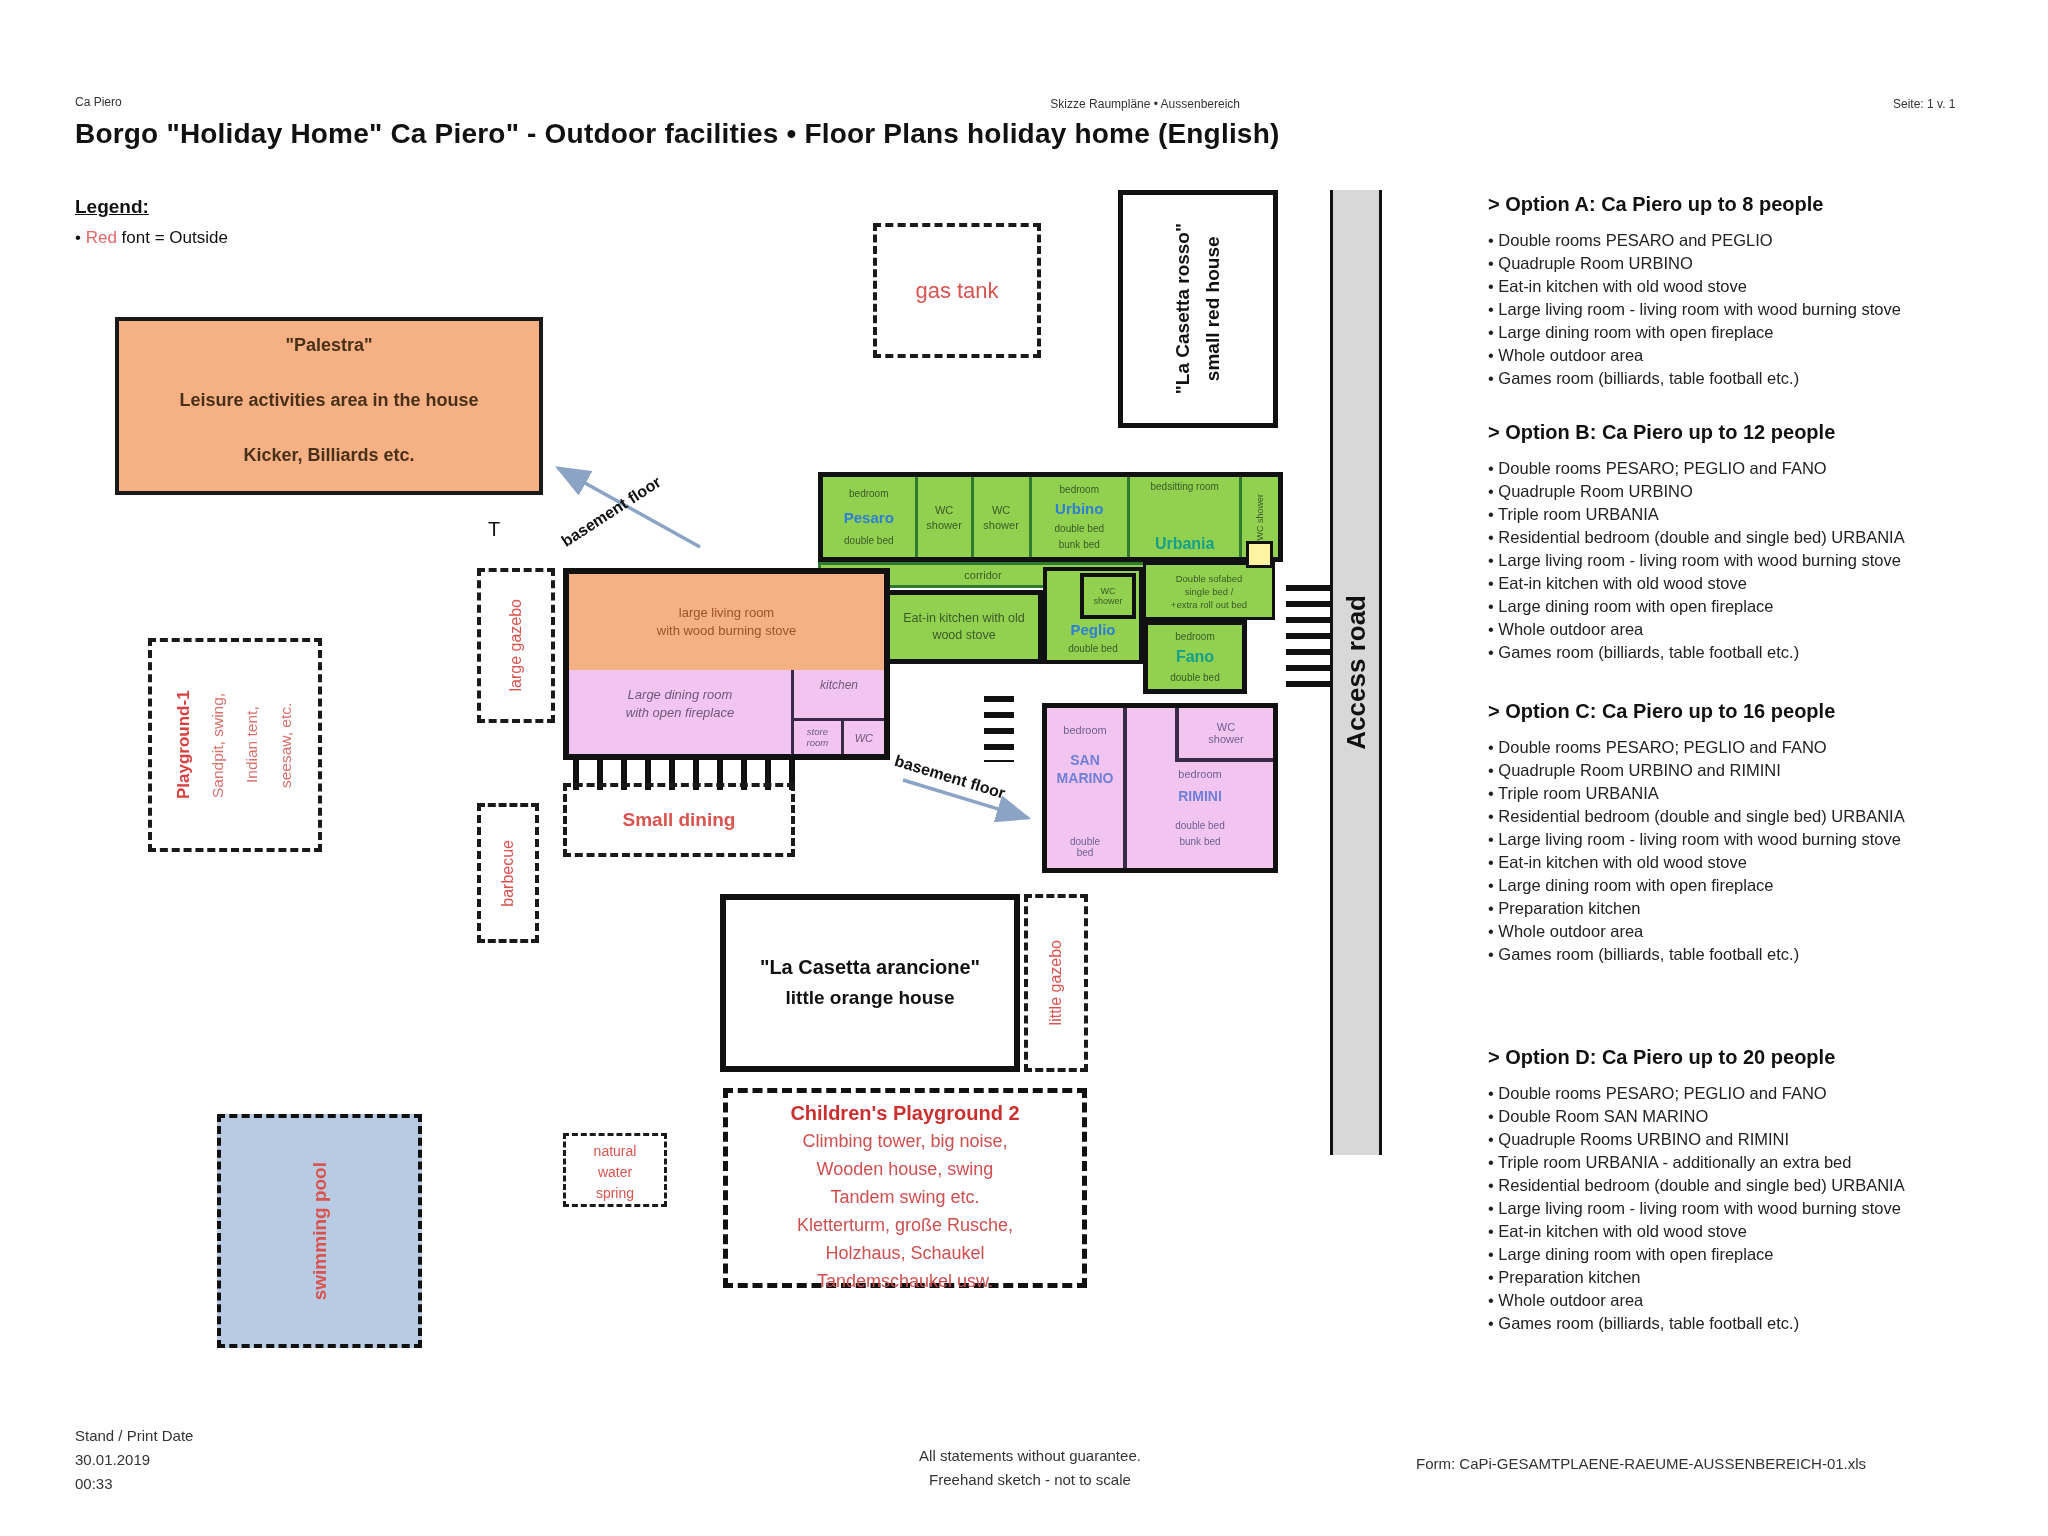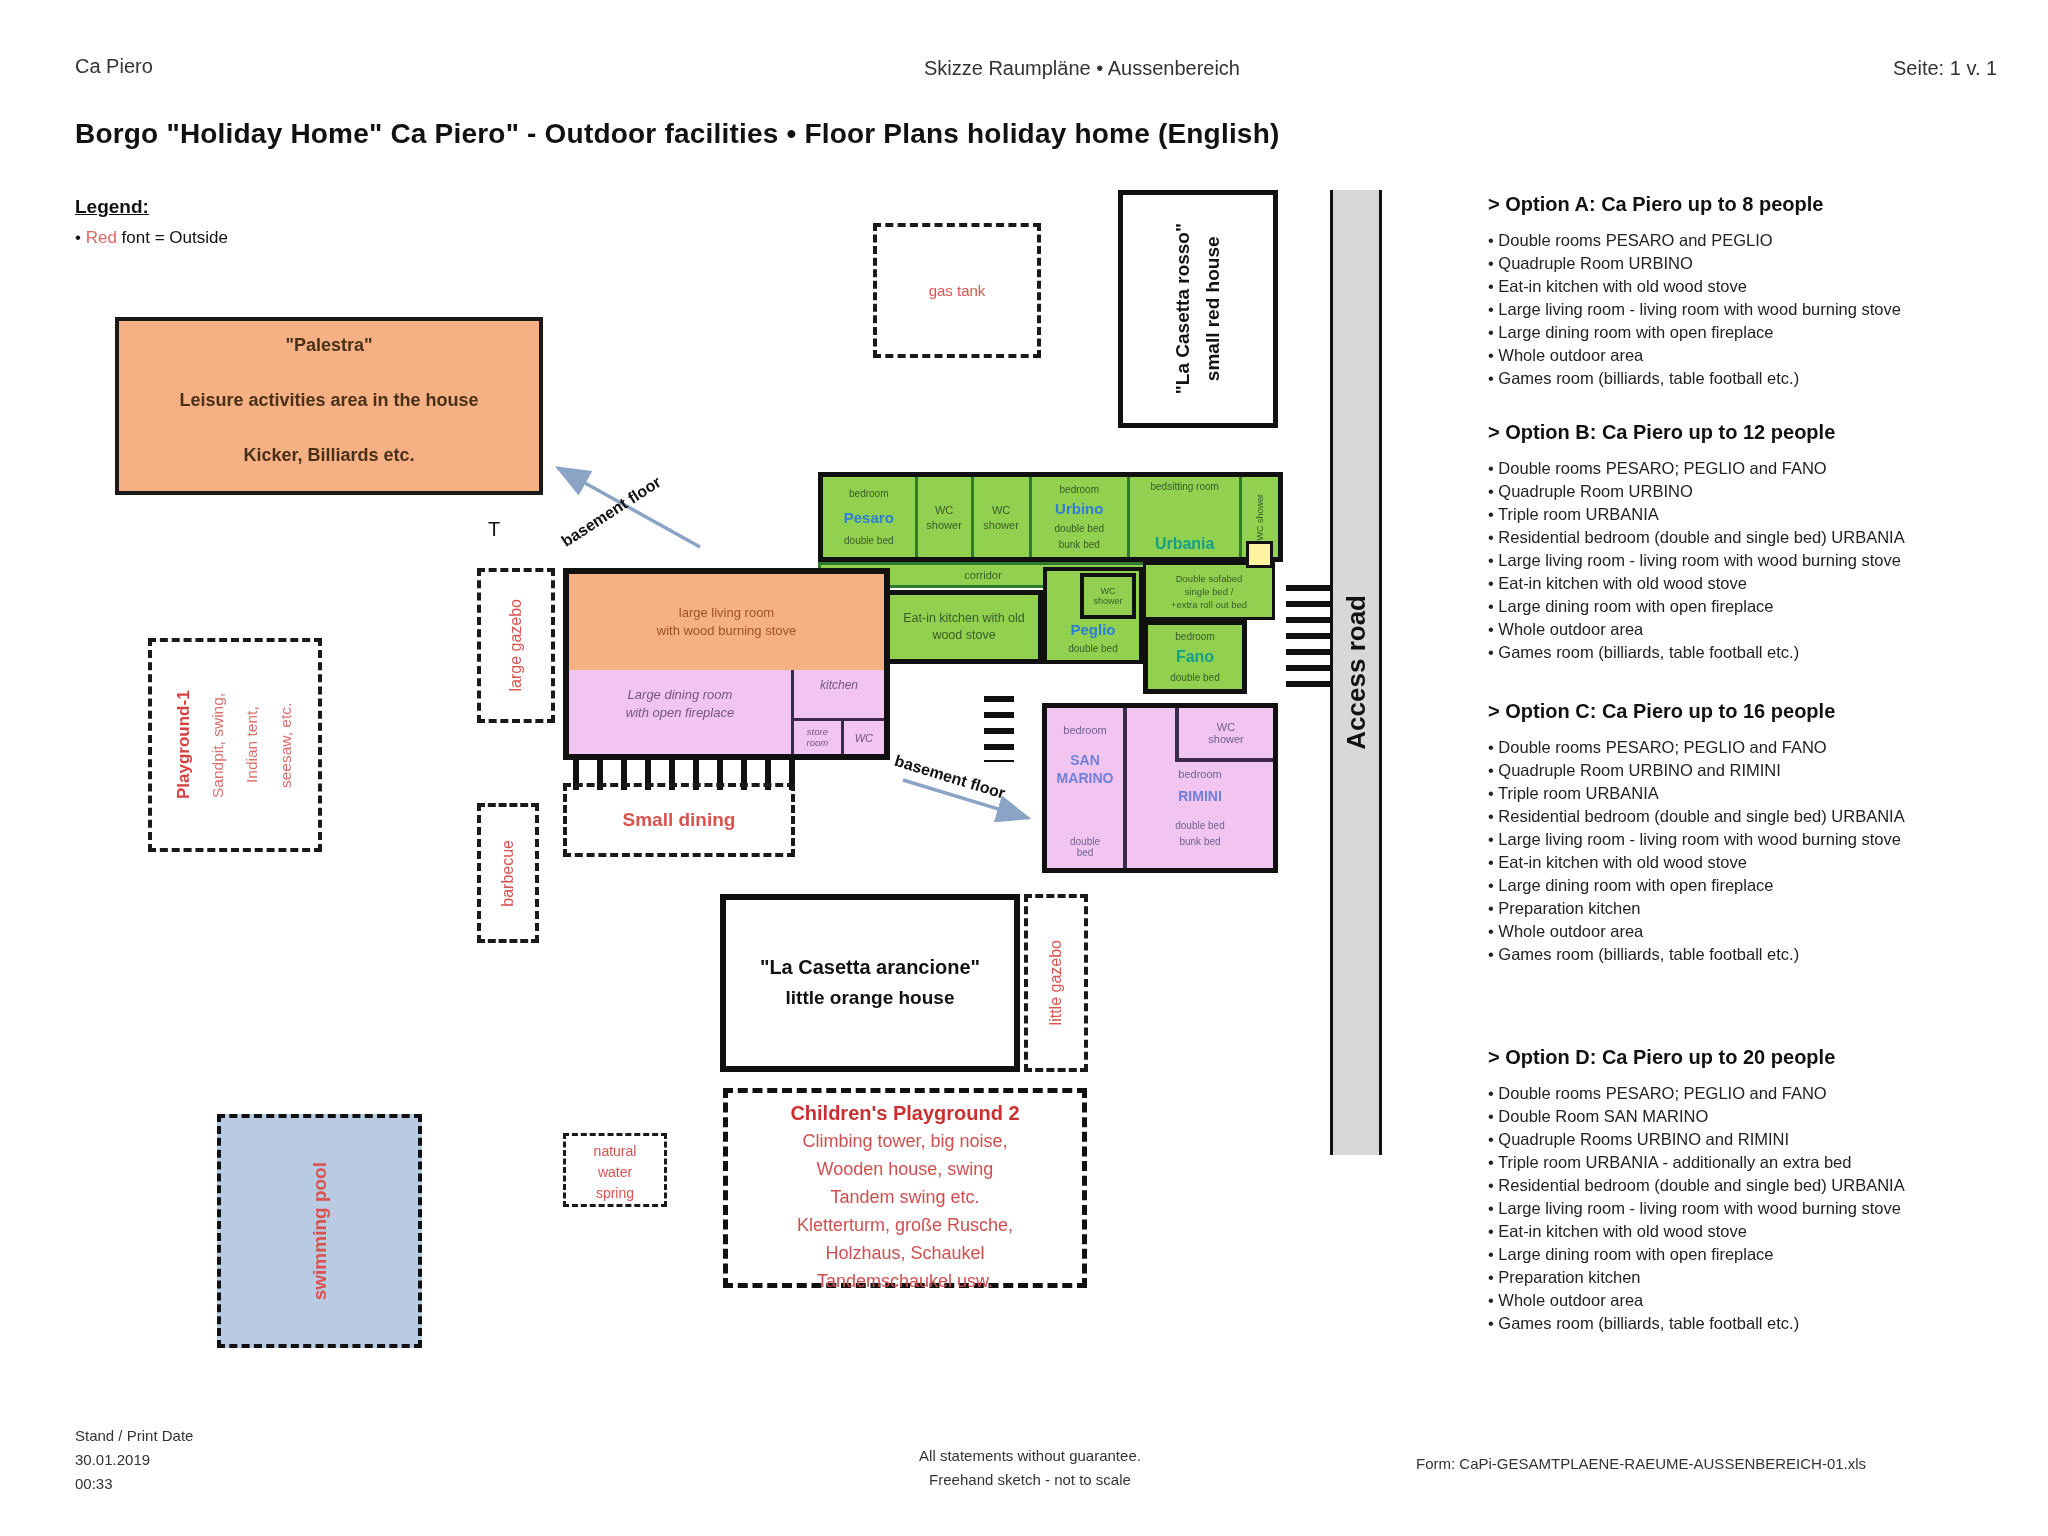--- a/index.html
+++ b/index.html
@@ -1,21 +1,21 @@
 <!DOCTYPE html>
 <html><head>
 <meta charset="utf-8">
 <style>
   html,body{margin:0;padding:0;background:#888;}
   .page{position:relative;width:2048px;height:1536px;background:#ffffff;
         font-family:"Liberation Sans", sans-serif;color:#111;overflow:hidden;}
   .abs{position:absolute;box-sizing:border-box;}
   .center{display:flex;align-items:center;justify-content:center;}
   .vtext{writing-mode:vertical-rl;transform:rotate(180deg);}
-  .hdr{font-size:20px;color:#333;}
+  .hdr{font-size:12px;color:#333;margin-top:40px;}
   .title{font-size:28px;font-weight:bold;letter-spacing:.2px;}
   .leg-h{font-size:19px;font-weight:bold;text-decoration:underline;}
   .leg-l{font-size:17px;}
   .redword{color:#e06666;}
   .redlbl{color:#d9534f;}
   
   .opt-h{font-size:20px;font-weight:bold;margin-bottom:13px;}
   .opt-item{font-size:16.5px;line-height:23px;color:#222;}
   
   .palestra{background:#f5b183;border:4px solid #1a1a1a;text-align:center;color:#4a3018;}
@@ -55,21 +55,21 @@
   <div class="abs leg-h" style="left:75px;top:196px;">Legend:</div>
   <div class="abs leg-l" style="left:75px;top:228px;"><span>• </span><span class="redword">Red</span><span> font = Outside</span></div>
 
   <div class="abs palestra" style="left:115px;top:317px;width:428px;height:178px;">
     <div style="margin-top:14px;">"Palestra"</div>
     <div style="margin-top:34px;">Leisure activities area in the house</div>
     <div style="margin-top:34px;">Kicker, Billiards etc.</div>
   </div>
 
   <div class="abs dashbox center" style="left:873px;top:223px;width:168px;height:135px;">
-    <span class="redlbl" style="font-size:15px;">gas tank</span>
+    <span class="redlbl" style="font-size:22px;">gas tank</span>
   </div>
 
   <div class="abs center" style="left:1118px;top:190px;width:160px;height:238px;border:5px solid #111;">
     <div class="vtext" style="font-size:19px;font-weight:bold;">
       <div style="line-height:30px;text-align:center;">"La Casetta rosso"</div>
       <div style="line-height:30px;text-align:center;">small red house</div>
     </div>
   </div>
 
   <div class="abs center" style="left:1330px;top:190px;width:52px;height:965px;background:#d8d8d8;border-left:3px solid #111;border-right:3px solid #111;">

